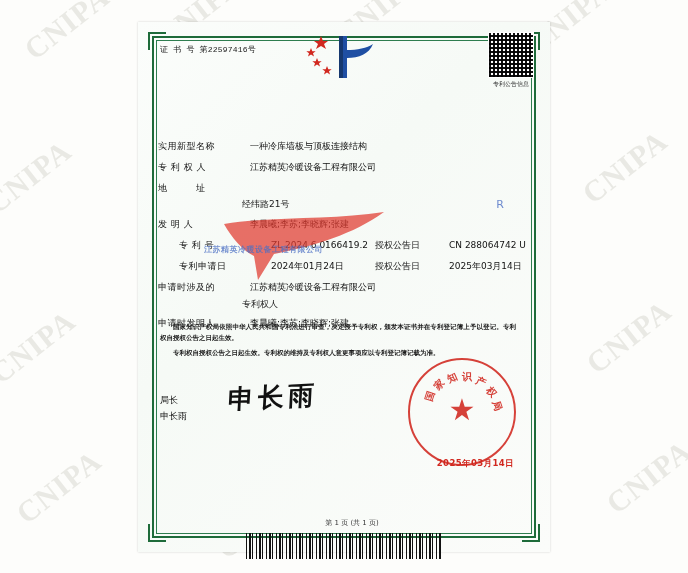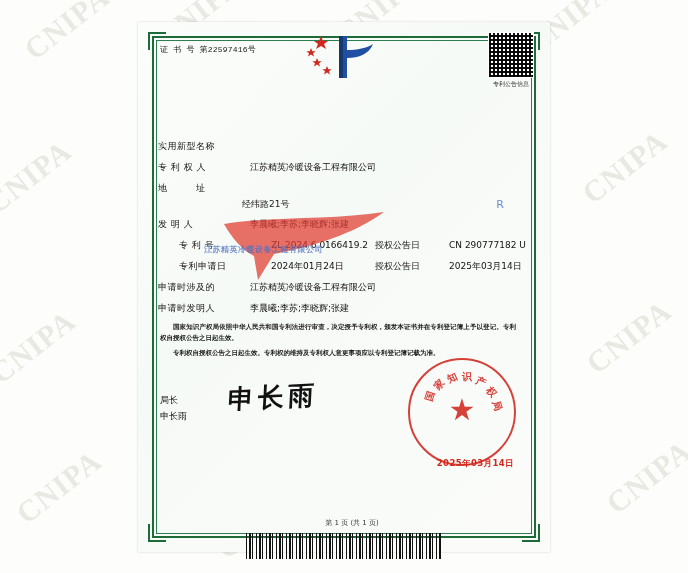--- a/index.html
+++ b/index.html
@@ -369,20 +369,21 @@
     </div>
     <div class="r-mark">R</div>
     <div class="blue-wm">
       <div class="sub">江苏精英冷暖设备工程有限公司</div>
     </div>
 
     <div class="fields">
 
       <div class="field-row">
         <div class="field-label">实用新型名称</div>
+        <div class="field-value">一种冷库墙板与顶板连接结构</div>
       </div>
 
       <div class="field-row">
         <div class="field-label">专 利 权 人</div>
         <div class="field-value">江苏精英冷暖设备工程有限公司</div>
       </div>
 
       <div class="field-row">
         <div class="field-label">地　　　址</div>
       </div>
@@ -394,21 +395,21 @@
       </div>
 
       <div class="field-row">
         <div class="two-col">
           <div class="col-a">
             <div class="field-label">专 利 号</div>
             <div class="field-value">ZL 2024 6 0166419.2</div>
           </div>
           <div class="col-b">
             <div class="sub-label">授权公告日</div>
-            <div class="field-value">CN 290777182 U</div>
+            <div class="field-value">CN 288064742 U</div>
           </div>
         </div>
       </div>
 
       <div class="field-row">
         <div class="two-col">
           <div class="col-a">
             <div class="field-label">专利申请日</div>
             <div class="field-value">2024年01月24日</div>
           </div>
@@ -416,20 +417,21 @@
             <div class="sub-label">授权公告日</div>
             <div class="field-value">2025年03月14日</div>
           </div>
         </div>
       </div>
 
       <div class="field-row">
         <div class="field-label">申请时涉及的</div>
         <div class="field-value">江苏精英冷暖设备工程有限公司</div>
       </div>
+      <div class="cont-line" style="margin-top:-4px">专利权人</div>
 
       <div class="field-row">
         <div class="field-label">申请时发明人</div>
         <div class="field-value">李晨曦;李苏;李晓辉;张建</div>
       </div>
     </div>
 
     <div class="footnote">
       <p>国家知识产权局依照中华人民共和国专利法进行审查，决定授予专利权，颁发本证书并在专利登记簿上予以登记。专利权自授权公告之日起生效。</p>
       <p>专利权自授权公告之日起生效。专利权的维持及专利权人意更事项应以专利登记簿记载为准。</p>

